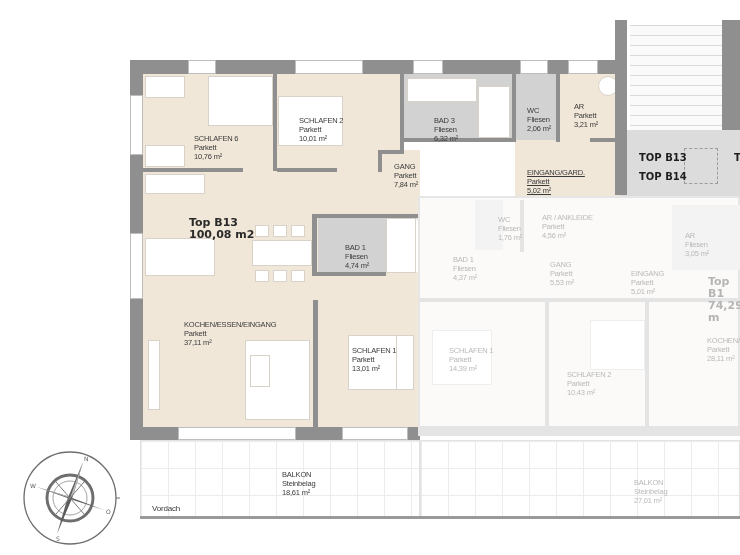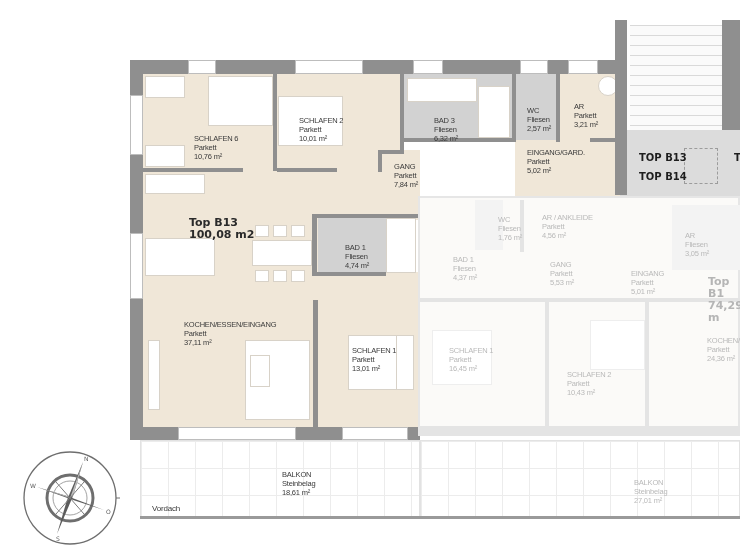--- a/index.html
+++ b/index.html
@@ -140,33 +140,33 @@
       <div>10,01 m²</div>
   </div>
   <div class="label" style="left:434px;top:116px;">
     <div>BAD 3</div>
       <div>Fliesen</div>
       <div>6,32 m²</div>
   </div>
   <div class="label" style="left:527px;top:106px;">
     <div>WC</div>
       <div>Fliesen</div>
-      <div>2,57 m²</div>
+      <div>2,06 m²</div>
   </div>
   <div class="label" style="left:574px;top:102px;">
     <div>AR</div>
       <div>Parkett</div>
       <div>3,21 m²</div>
   </div>
   <div class="label" style="left:394px;top:162px;">
     <div>GANG</div>
       <div>Parkett</div>
       <div>7,84 m²</div>
   </div>
-  <div class="label" style="left:527px;top:148px;">
+  <div class="label" style="left:527px;top:168px;text-decoration:underline;">
     <div>EINGANG/GARD.</div>
       <div>Parkett</div>
       <div>5,02 m²</div>
   </div>
   <div class="label" style="left:345px;top:243px;">
     <div>BAD 1</div>
       <div>Fliesen</div>
       <div>4,74 m²</div>
   </div>
   <div class="label" style="left:184px;top:320px;">
@@ -211,31 +211,31 @@
       <div>5,01 m²</div>
   </div>
   <div class="label faded" style="left:685px;top:231px;">
     <div>AR</div>
       <div>Fliesen</div>
       <div>3,05 m²</div>
   </div>
   <div class="label faded" style="left:449px;top:346px;">
     <div>SCHLAFEN 1</div>
       <div>Parkett</div>
-      <div>16,45 m²</div>
+      <div>14,39 m²</div>
   </div>
   <div class="label faded" style="left:567px;top:370px;">
     <div>SCHLAFEN 2</div>
       <div>Parkett</div>
       <div>10,43 m²</div>
   </div>
   <div class="label faded" style="left:707px;top:336px;">
     <div>KOCHEN/</div>
       <div>Parkett</div>
-      <div>24,36 m²</div>
+      <div>28,11 m²</div>
   </div>
   <div class="label faded" style="left:634px;top:478px;">
     <div>BALKON</div>
       <div>Steinbelag</div>
       <div>27,01 m²</div>
   </div>
 
   <div class="label" style="left:152px;top:504px;font-size:8px;">Vordach</div>
 
   <svg style="left:20px;top:448px;" width="104" height="100" viewBox="0 0 104 100">

